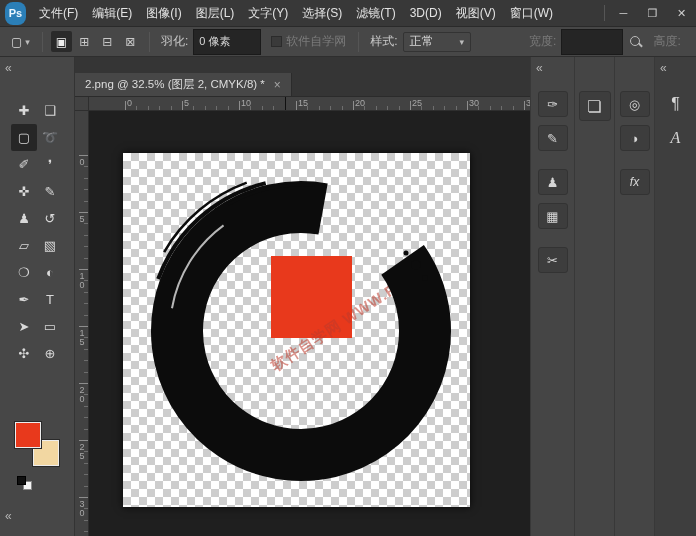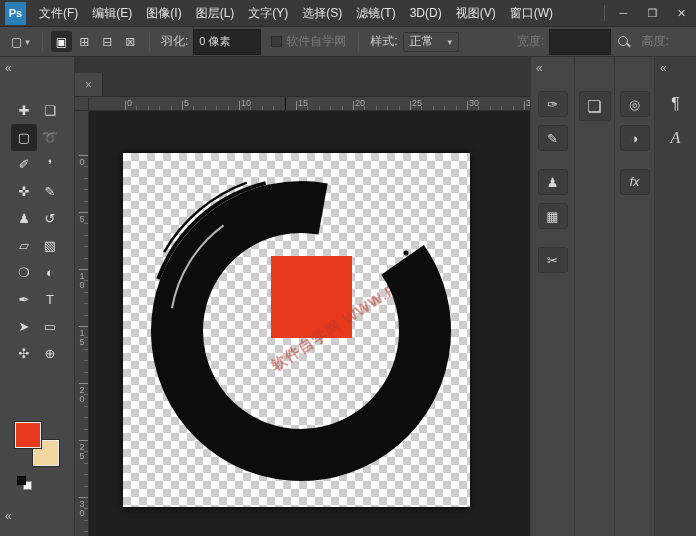--- a/index.html
+++ b/index.html
@@ -1,40 +1,40 @@
 <!DOCTYPE html>
 <html><head>
 <meta charset="utf-8">
 <style>
   html,body{margin:0;padding:0;background:#111;}
   *{box-sizing:border-box;font-family:"Liberation Sans","DejaVu Sans",sans-serif;}
   .app{position:relative;width:696px;height:536px;background:#474747;overflow:hidden;color:#d6d6d6;font-size:12px;-webkit-user-select:none;user-select:none;}
 
   
   .menubar{height:27px;background:#383838;display:flex;align-items:center;border-bottom:1px solid #2a2a2a;}
-  .ps-logo{width:21px;height:23px;background:#2b7fb8;color:#eaf6ff;font-size:11px;font-weight:bold;display:flex;align-items:center;justify-content:center;margin:0 6px 0 5px;border-radius:0;}
+  .ps-logo{width:21px;height:23px;background:#2b7fb8;color:#eaf6ff;font-size:11px;font-weight:bold;display:flex;align-items:center;justify-content:center;margin:0 6px 0 5px;border-radius:8px;}
   .menu-item{padding:0 7px;line-height:26px;color:#e3e3e3;font-size:12px;white-space:nowrap;cursor:default;}
   .mb-spacer{flex:1;}
   .mb-divider{width:1px;height:16px;background:#565656;margin:0 4px;}
   .win-btn{width:29px;height:26px;display:flex;align-items:center;justify-content:center;color:#cfcfcf;font-size:11px;}
   
   .optionsbar{height:30px;background:#474747;border-bottom:1px solid #2e2e2e;display:flex;align-items:center;padding:0 6px;overflow:hidden;white-space:nowrap;}
   .tool-preset{display:flex;align-items:center;gap:3px;padding:2px 5px;border-radius:2px;}
   .tp-icon{font-size:12px;color:#ddd;}
   .dd-arrow{font-size:9px;color:#bbb;}
   .ob-divider{width:1px;height:20px;background:#383838;border-right:1px solid #555;margin:0 7px;}
   .mode-btn{width:21px;height:21px;display:flex;align-items:center;justify-content:center;color:#c9c9c9;font-size:12px;border-radius:2px;margin:0 1px;}
   .mode-btn.selected{background:#2a2a2a;color:#efefef;}
   .ob-label{color:#c8c8c8;font-size:12px;margin:0 5px 0 4px;}
   .ob-label.disabled{color:#7a7a7a;}
   .ob-field{background:#252525;border:1px solid #1a1a1a;color:#d8d8d8;font-size:11px;height:23px;padding:12px 5px;outline:none;}
   .ob-field.feather{width:68px;}
   .ob-field.wfield{width:62px;}
   .checkbox{display:inline-block;width:11px;height:11px;background:#3a3a3a;border:1px solid #2b2b2b;margin-left:10px;}
-  .ob-select{display:flex;align-items:center;gap:14px;background:#474747;border:1px solid #333;height:20px;padding:0 6px;color:#d8d8d8;font-size:12px;border-radius:2px;}
+  .ob-select{display:flex;align-items:center;gap:26px;background:#474747;border:1px solid #333;height:20px;padding:0 6px;color:#d8d8d8;font-size:12px;border-radius:2px;}
   .wlab{margin-left:58px;}
   .search-glass{position:relative;width:14px;height:14px;margin:0 6px;display:inline-block;}
   .search-glass::before{content:"";position:absolute;left:1px;top:1px;width:8px;height:8px;border:1.5px solid #bbb;border-radius:50%;}
   .search-glass::after{content:"";position:absolute;left:9px;top:9px;width:5px;height:1.5px;background:#bbb;transform:rotate(45deg);}
 
   
   .workspace{display:flex;height:479px;}
   .panel-header{height:40px;position:relative;}
   .collapse{position:absolute;left:5px;top:4px;color:#b5b5b5;font-size:12px;cursor:default;}
 
@@ -186,20 +186,21 @@
         <span class="mini-b"></span>
       </div>
       <div class="panel-footer">
         <span class="collapse">«</span>
       </div>
     </div>
 
     <div class="doc-col">
       <div class="tabstrip">
         <div class="doc-tab">
+          <span class="tab-title">2.png @ 32.5% (图层 2, CMYK/8) *</span>
           <span class="tab-close">×</span>
         </div>
       </div>
 
       <div class="canvas-wrap">
         <div class="ruler-corner"></div>
         <div class="ruler-top">
           <div class="ticks-minor"></div>
           <div class="ticks-major"></div>
           <span class="rnum" style="left:38px">0</span>

